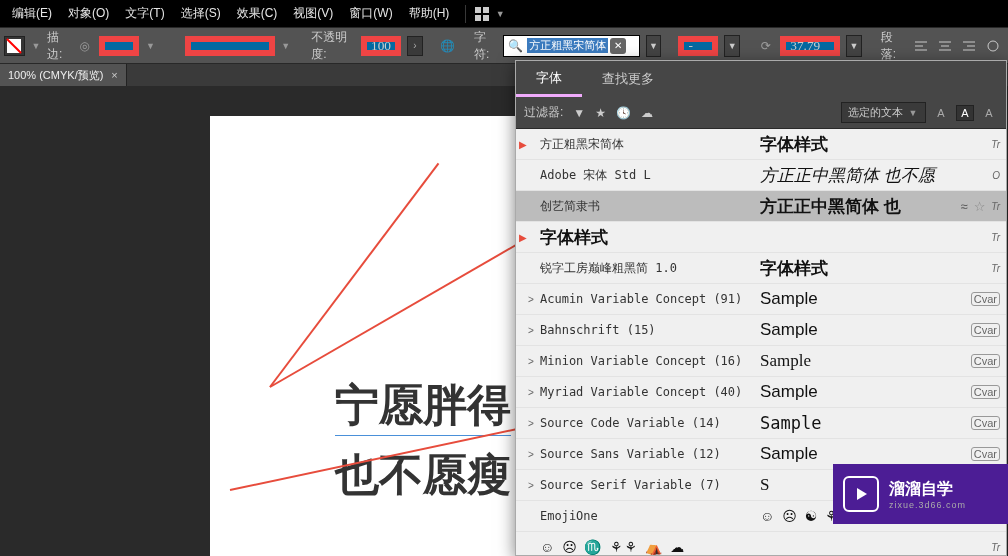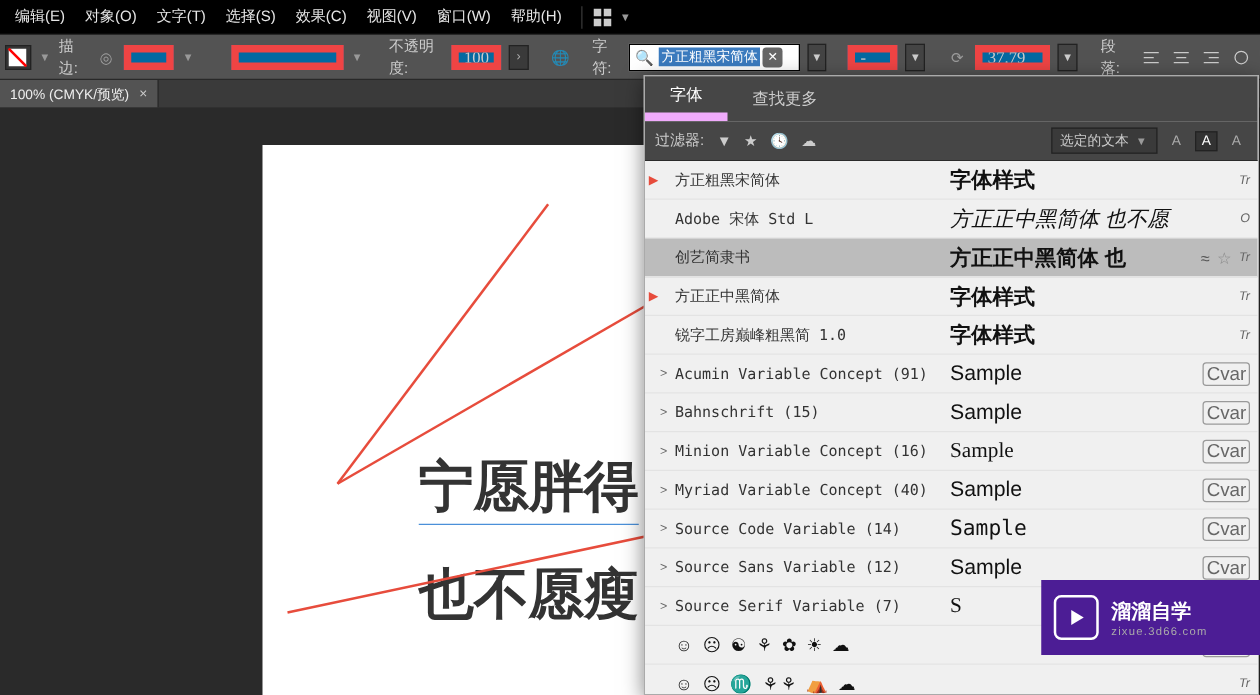--- a/index.html
+++ b/index.html
@@ -212,21 +212,21 @@
       background: white;
     }
     .canvas-text {
       position: absolute;
       left: 125px;
       color: #333;
       font-weight: bold;
       font-size: 44px;
       white-space: nowrap;
     }
-    .canvas-text.line1 { top: 244px; border-bottom: 1px solid #4a90d9; }
+    .canvas-text.line1 { top: 260px; border-bottom: 1px solid #4a90d9; }
     .canvas-text.line2 { top: 330px; }
     
     
     .arrow-line {
       position: absolute;
       background: #e74c3c;
       height: 2px;
       transform-origin: left center;
     }
     
@@ -252,21 +252,21 @@
     }
     .fp-tab {
       padding: 0 20px;
       display: flex;
       align-items: center;
       color: #ccc;
       font-size: 13px;
       cursor: pointer;
     }
     .fp-tab.active {
-      border-bottom: 7px solid #f0abfc;
+      border-bottom: 3px solid #f0abfc;
       color: #fff;
     }
     .font-panel-toolbar {
       height: 32px;
       background: #464646;
       display: flex;
       align-items: center;
       padding: 0 8px;
       gap: 10px;
       color: #ccc;
@@ -355,21 +355,21 @@
       justify-content: flex-end;
     }
     .type-badge {
       font-size: 10px;
       font-style: italic;
       color: #666;
     }
     .type-badge.tt::before { content: 'Tr'; }
     .type-badge.o::before { content: 'O'; font-style: italic; }
     .type-badge.var {
-      font-size: 15px;
+      font-size: 11px;
       border: 1px solid #999;
       padding: 0 2px;
       border-radius: 3px;
       font-style: normal;
     }
     .star-out {
       color: #888;
       font-size: 13px;
     }
     .approx {
@@ -572,21 +572,20 @@
         <div class="font-preview-col">方正正中黑简体  也</div>
         <div class="font-icons-col">
           <span class="approx">≈</span>
           <span class="star-out">☆</span>
           <span class="type-badge tt"></span>
         </div>
       </div>
       <div class="font-row">
         <span class="red-tri">▶</span>
         <div class="expand-col"></div>
-        <div class="font-name-col">方正正中黑简体</div>
         <div class="font-preview-col">字体样式</div>
         <div class="font-icons-col">
           <span class="type-badge tt"></span>
         </div>
       </div>
       <div class="font-row">
         <div class="expand-col"></div>
         <div class="font-name-col">锐字工房巅峰粗黑简 1.0</div>
         <div class="font-preview-col">字体样式</div>
         <div class="font-icons-col">
@@ -644,20 +643,21 @@
       <div class="font-row">
         <div class="expand-col">&gt;</div>
         <div class="font-name-col">Source Serif Variable  (7)</div>
         <div class="font-preview-col serif">S</div>
         <div class="font-icons-col">
           <span class="type-badge var">Cvar</span>
         </div>
       </div>
       <div class="font-row">
         <div class="expand-col"></div>
+        <div class="font-name-col">EmojiOne</div>
         <div class="font-preview-col emoji">☺ ☹ ☯ ⚘ ✿ ☀ ☁</div>
         <div class="font-icons-col">
           <span class="type-badge var">Cvar</span>
         </div>
       </div>
       <div class="font-row">
         <div class="expand-col"></div>
         <div class="font-preview-col emoji">☺ ☹ ♏ ⚘⚘ ⛺ ☁</div>
         <div class="font-icons-col">
           <span class="type-badge tt"></span>

